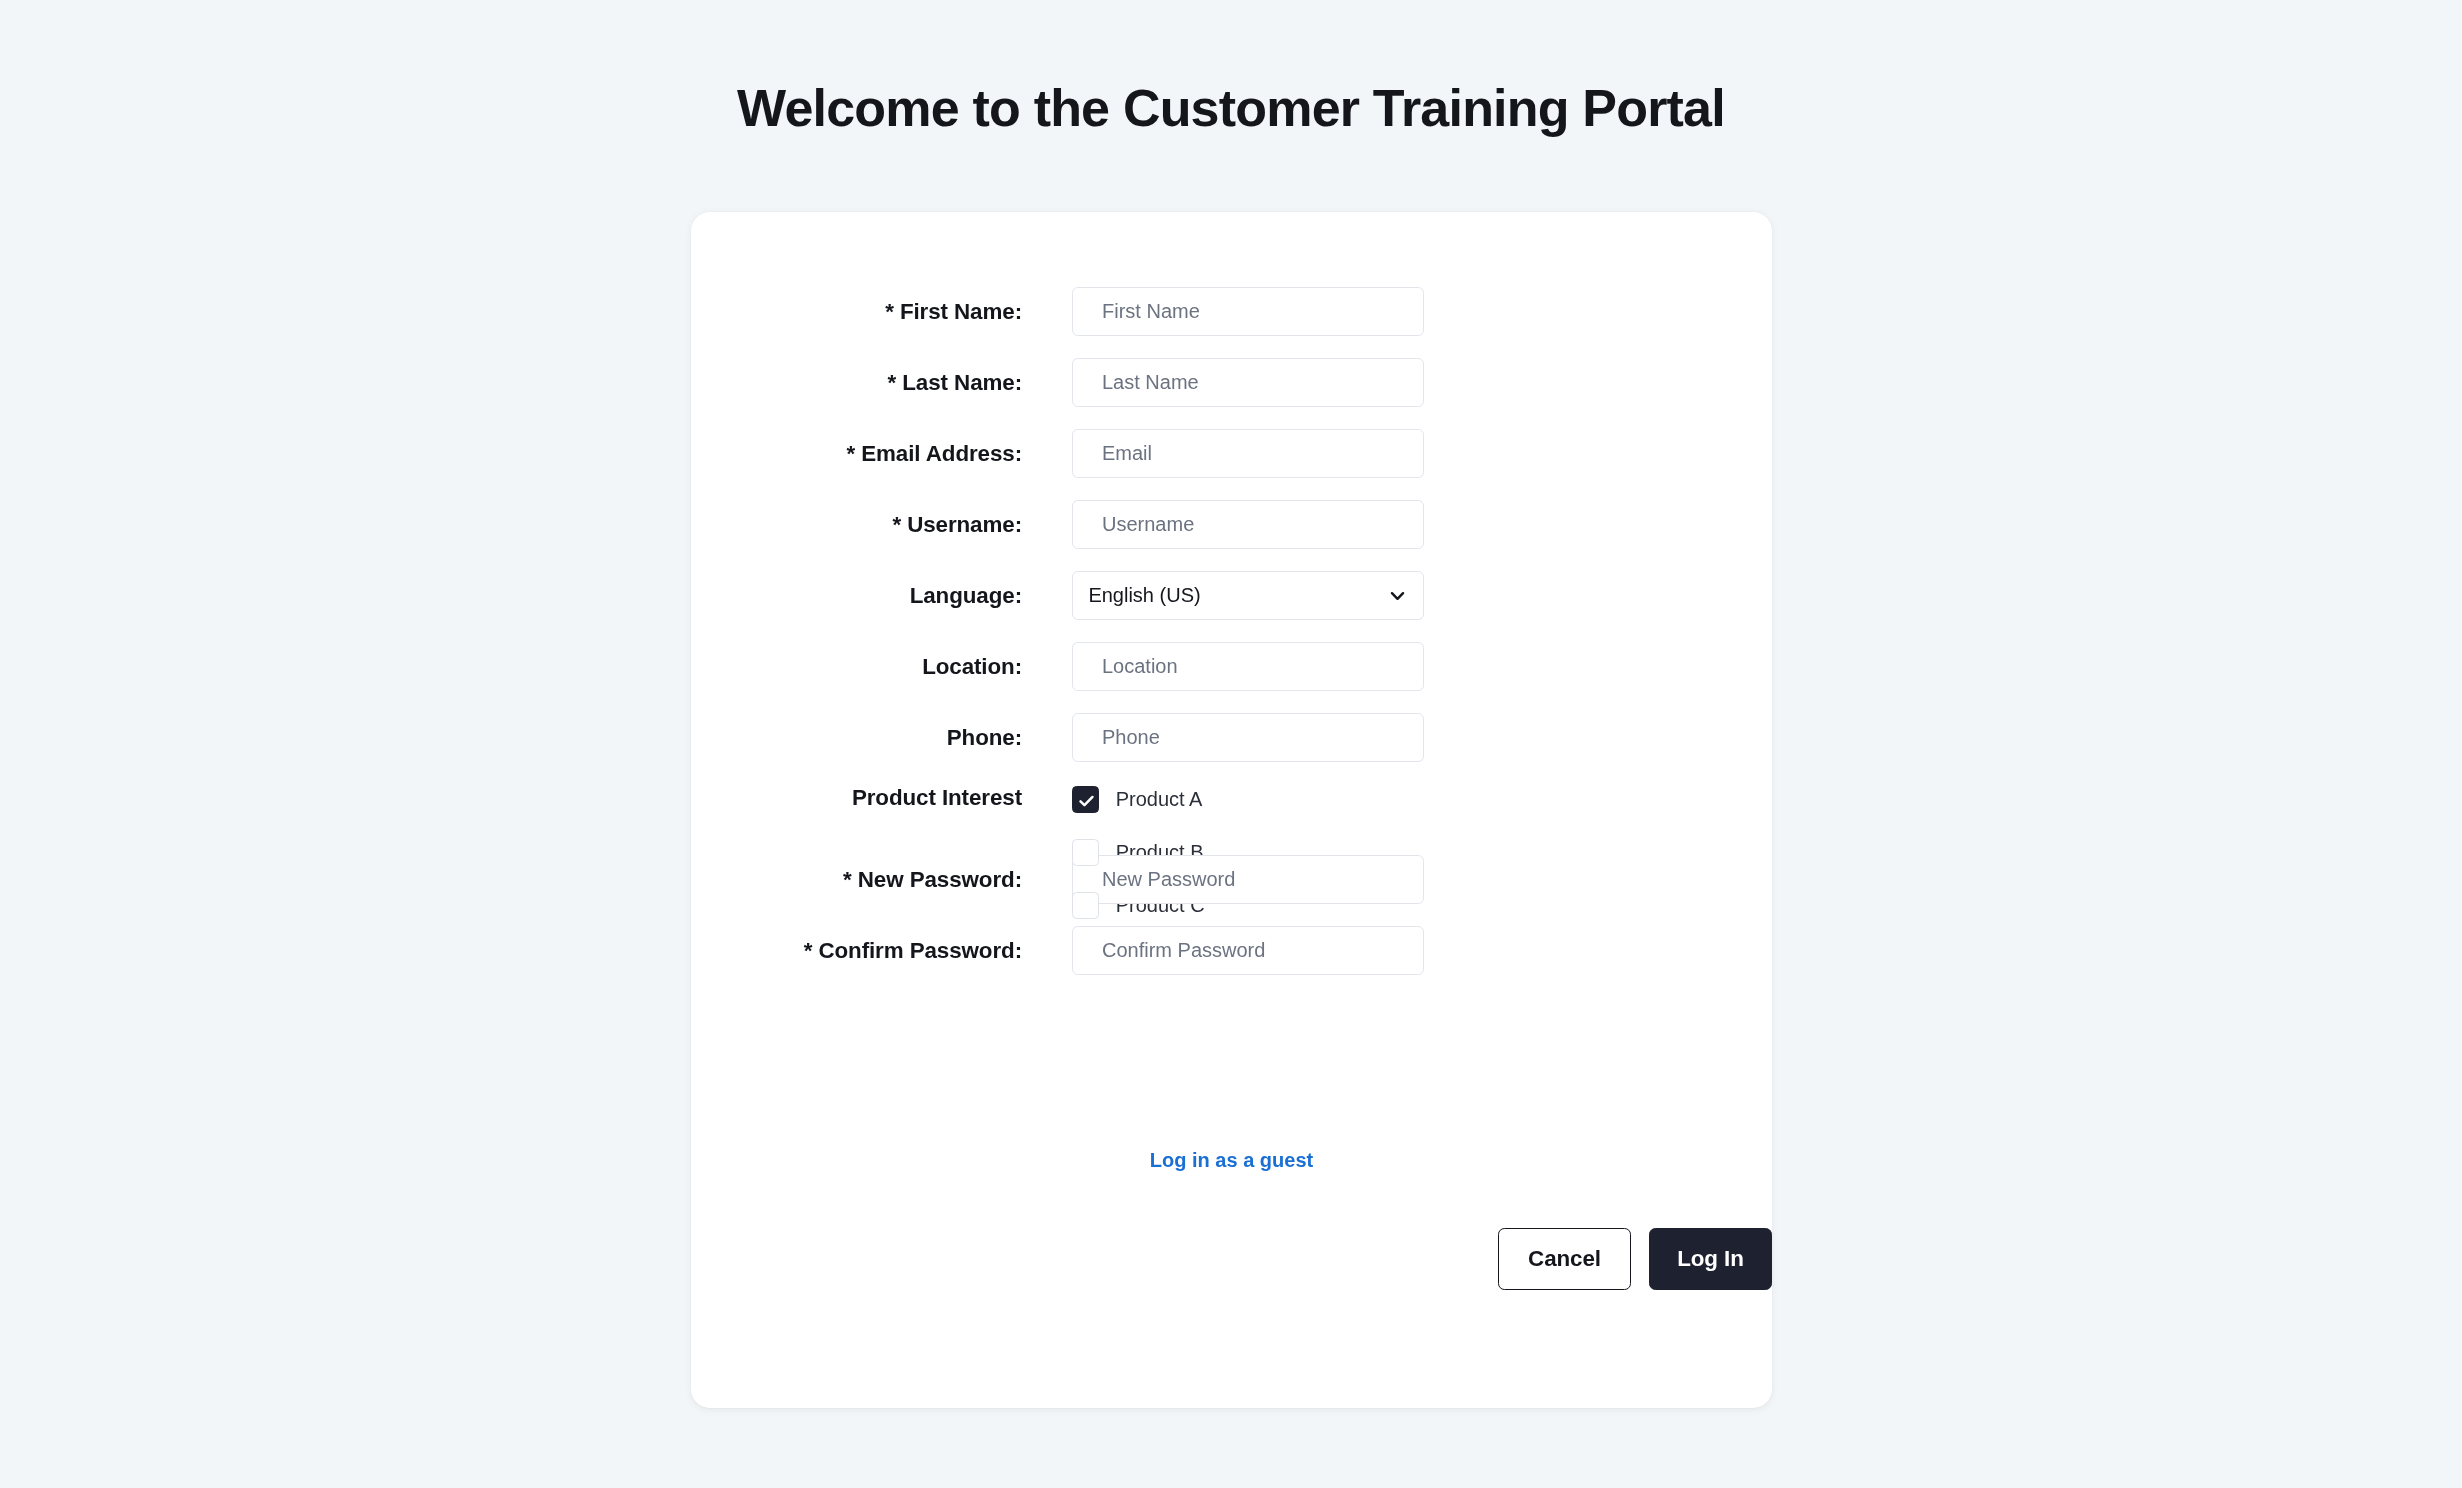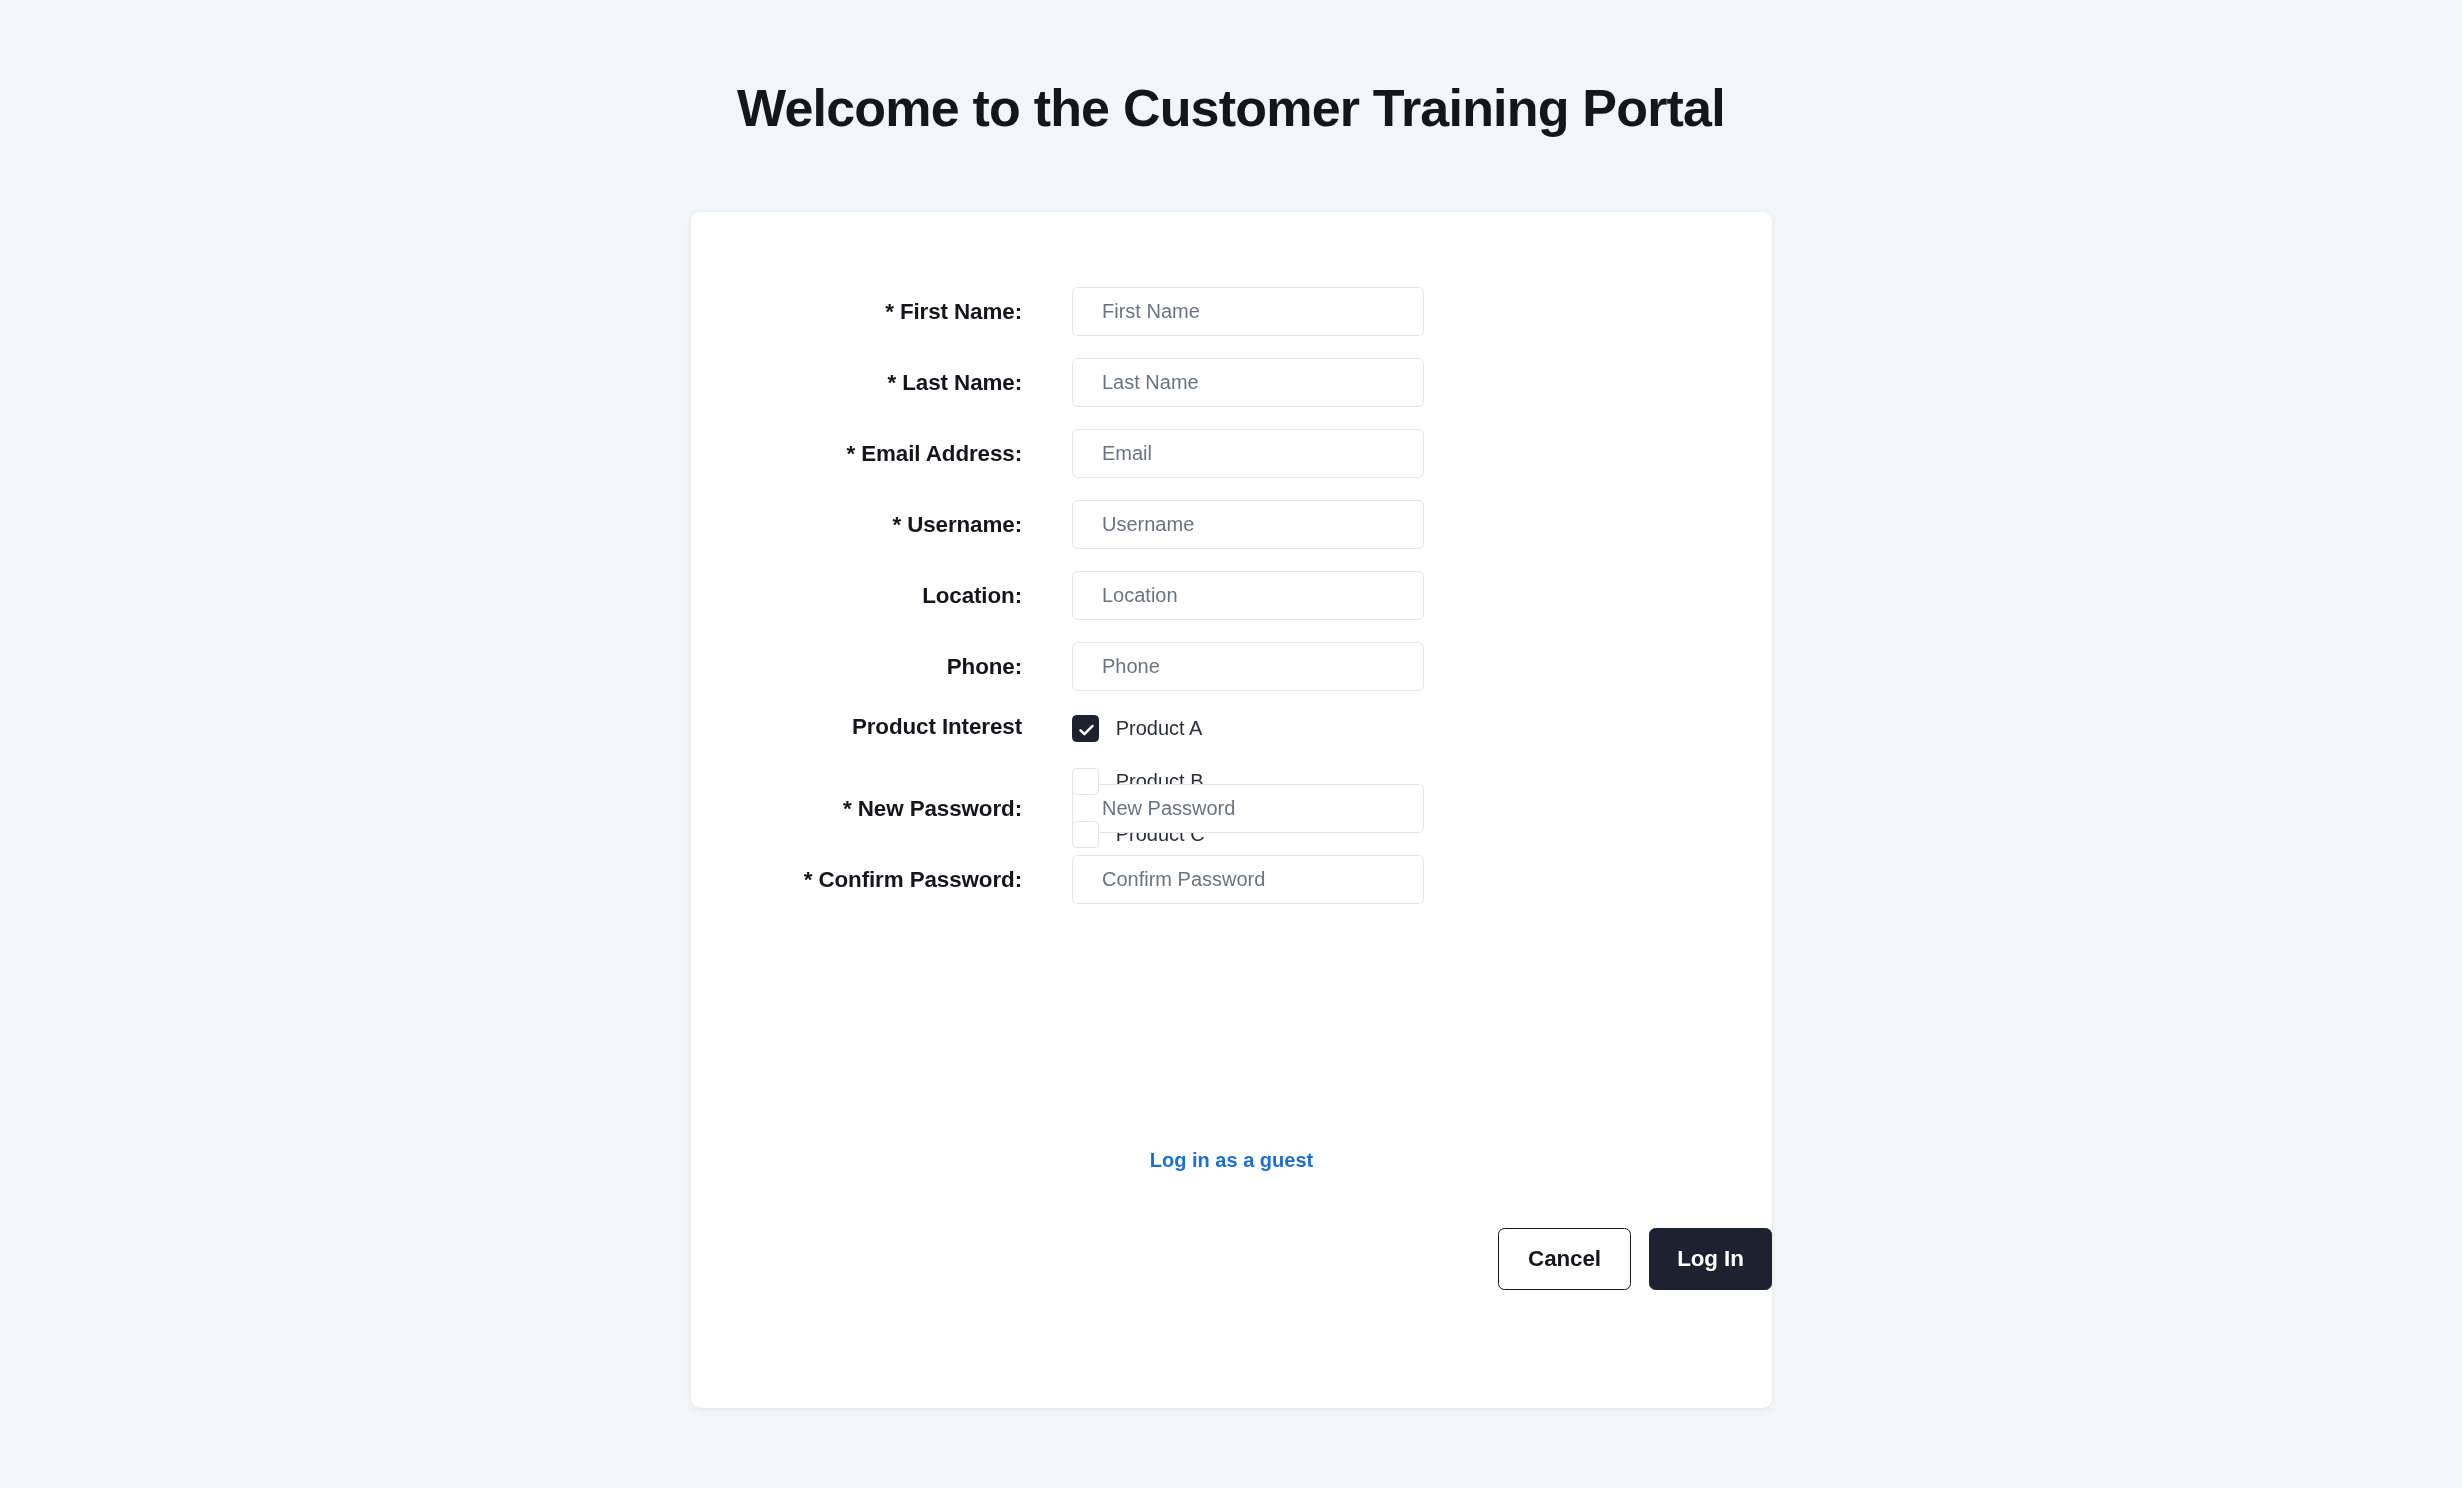--- a/index.html
+++ b/index.html
@@ -35,21 +35,21 @@
   }
 
   
   .card {
     position: absolute;
     left: 691px;
     top: 212px;
     width: 1081px;
     height: 1196px;
     background: #ffffff;
-    border-radius: 9px;
+    border-radius: 19px;
     box-shadow: 0 1.9px 9px rgba(30,40,60,0.055), 0 0.6px 1.9px rgba(30,40,60,0.04);
   }
 
   
   .form {
     position: absolute;
     left: 0;
     top: 64px;
     width: 1081px;
   }
@@ -245,20 +245,31 @@
         </div>
       </div>
 
       <div class="row">
         <div class="row-label">* Username:</div>
         <div class="row-field">
           <input class="txt-input" type="text" placeholder="Username" style="">
         </div>
       </div>
 
+      <div class="row">
+        <div class="row-label">Language:</div>
+        <div class="row-field">
+          <div class="select-wrap">
+            <div class="select-box">English (US)</div>
+            <svg class="chev" viewBox="0 0 24 24" fill="none">
+              <path d="M5 8.5 L12 15.5 L19 8.5" stroke="#14161c" stroke-width="3.1" stroke-linecap="round" stroke-linejoin="round"></path>
+            </svg>
+          </div>
+        </div>
+      </div>
 
       <div class="row">
         <div class="row-label">Location:</div>
         <div class="row-field">
           <input class="txt-input" type="text" placeholder="Location" style="">
         </div>
       </div>
 
       <div class="row">
         <div class="row-label">Phone:</div>

